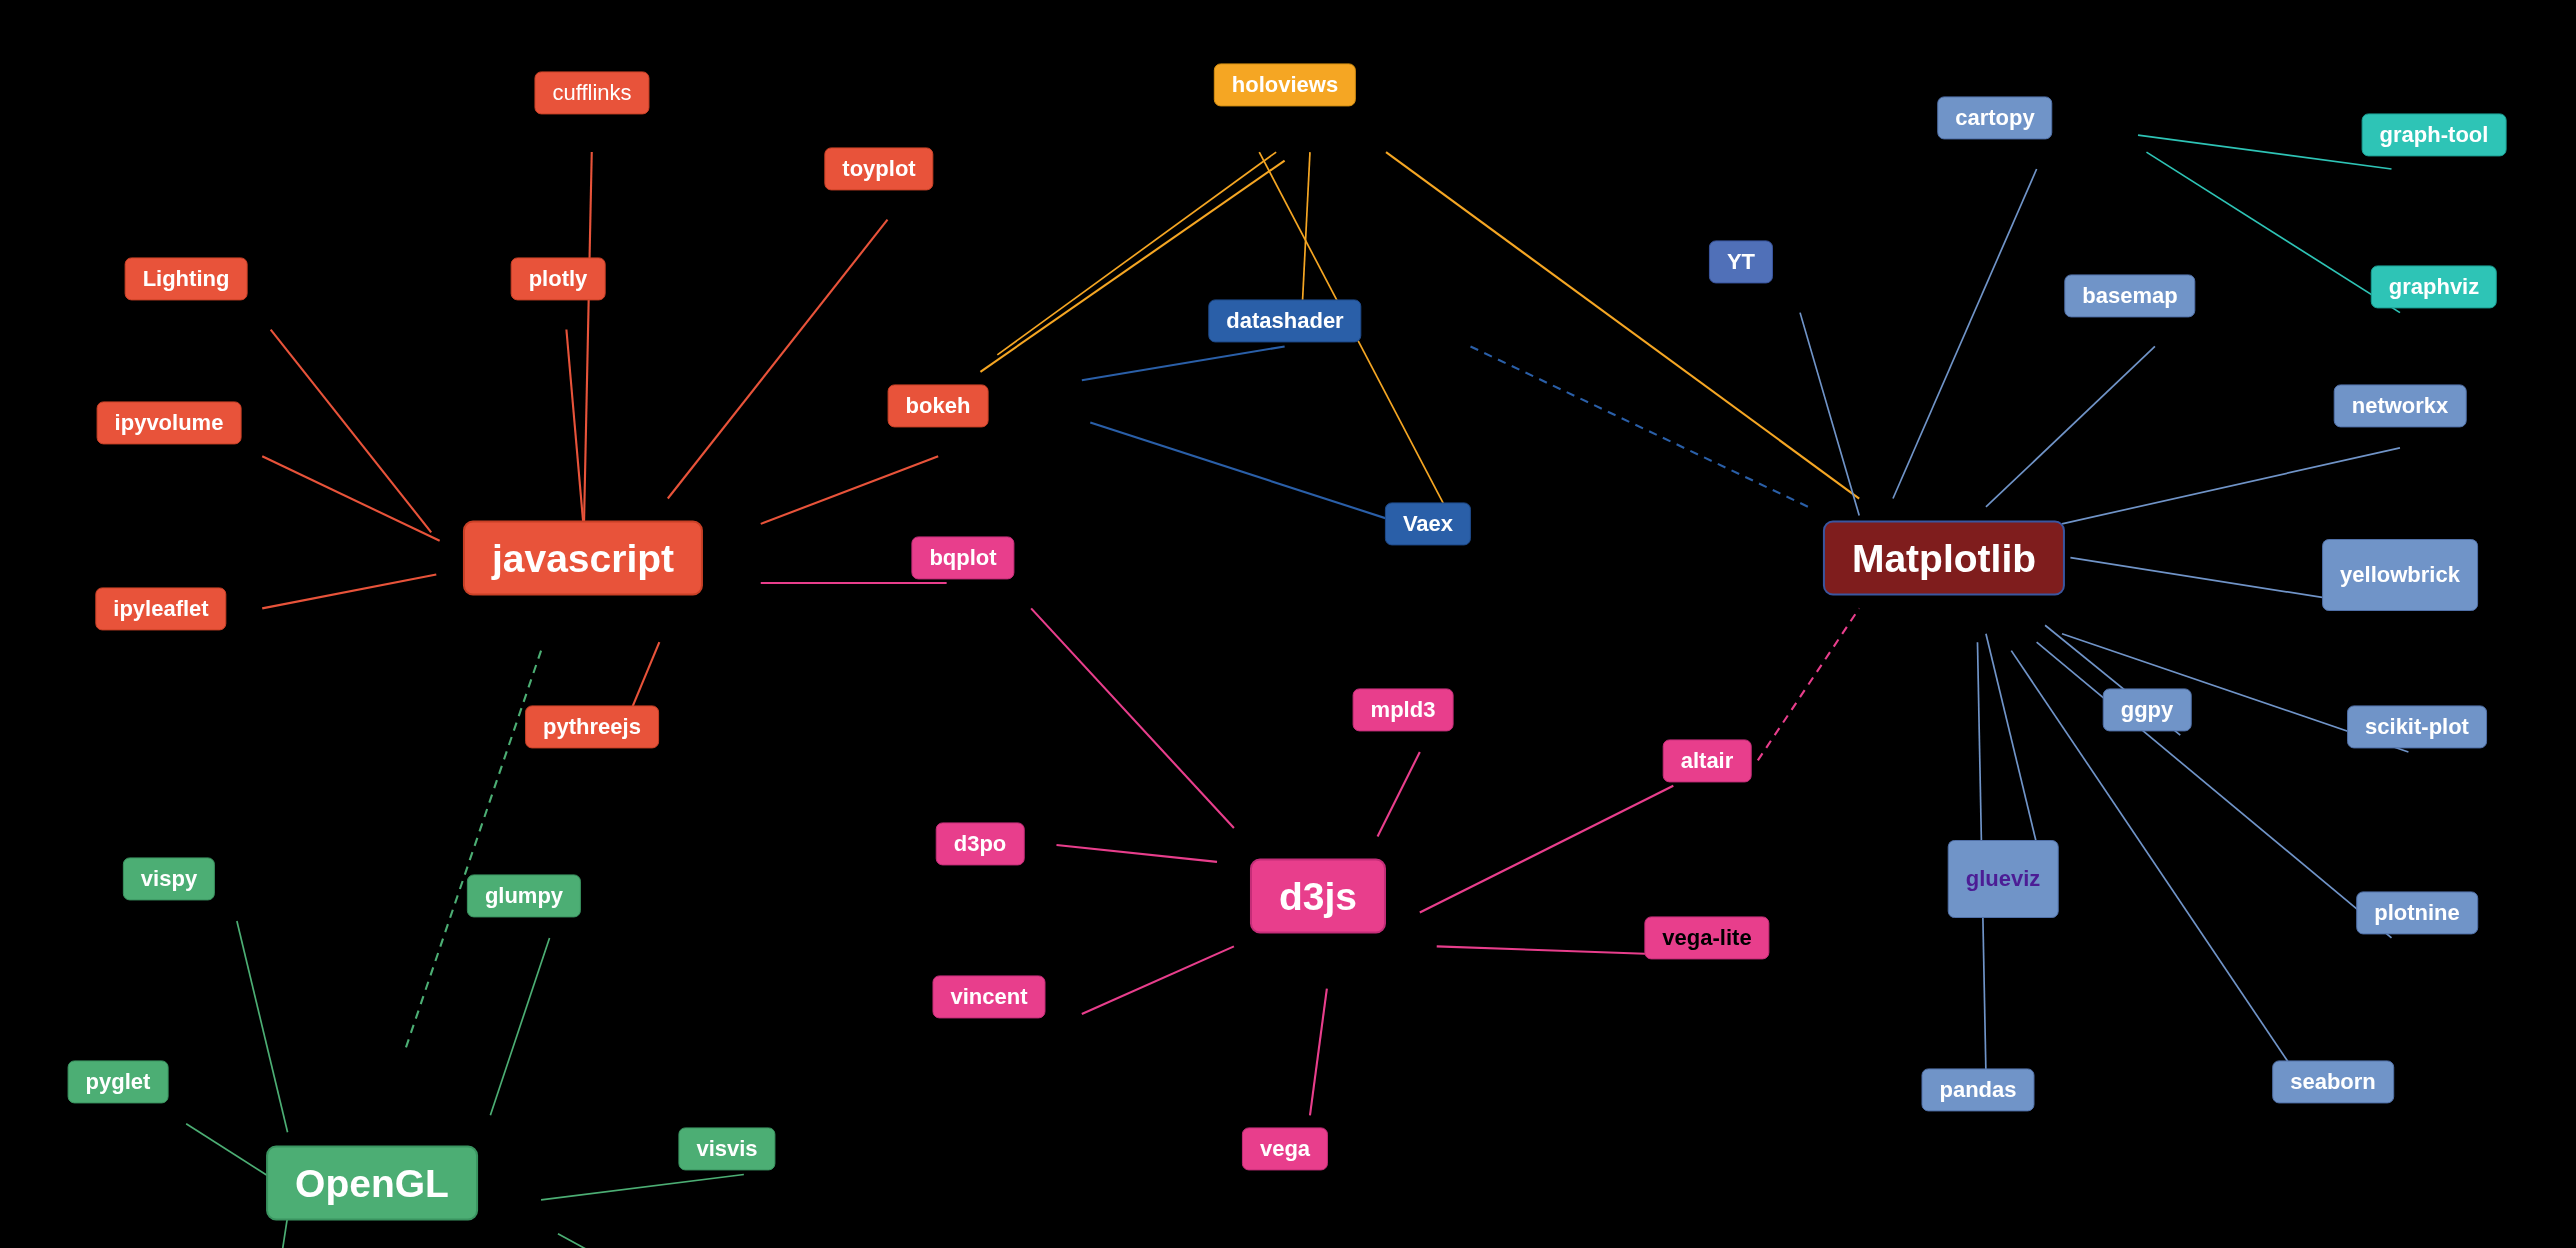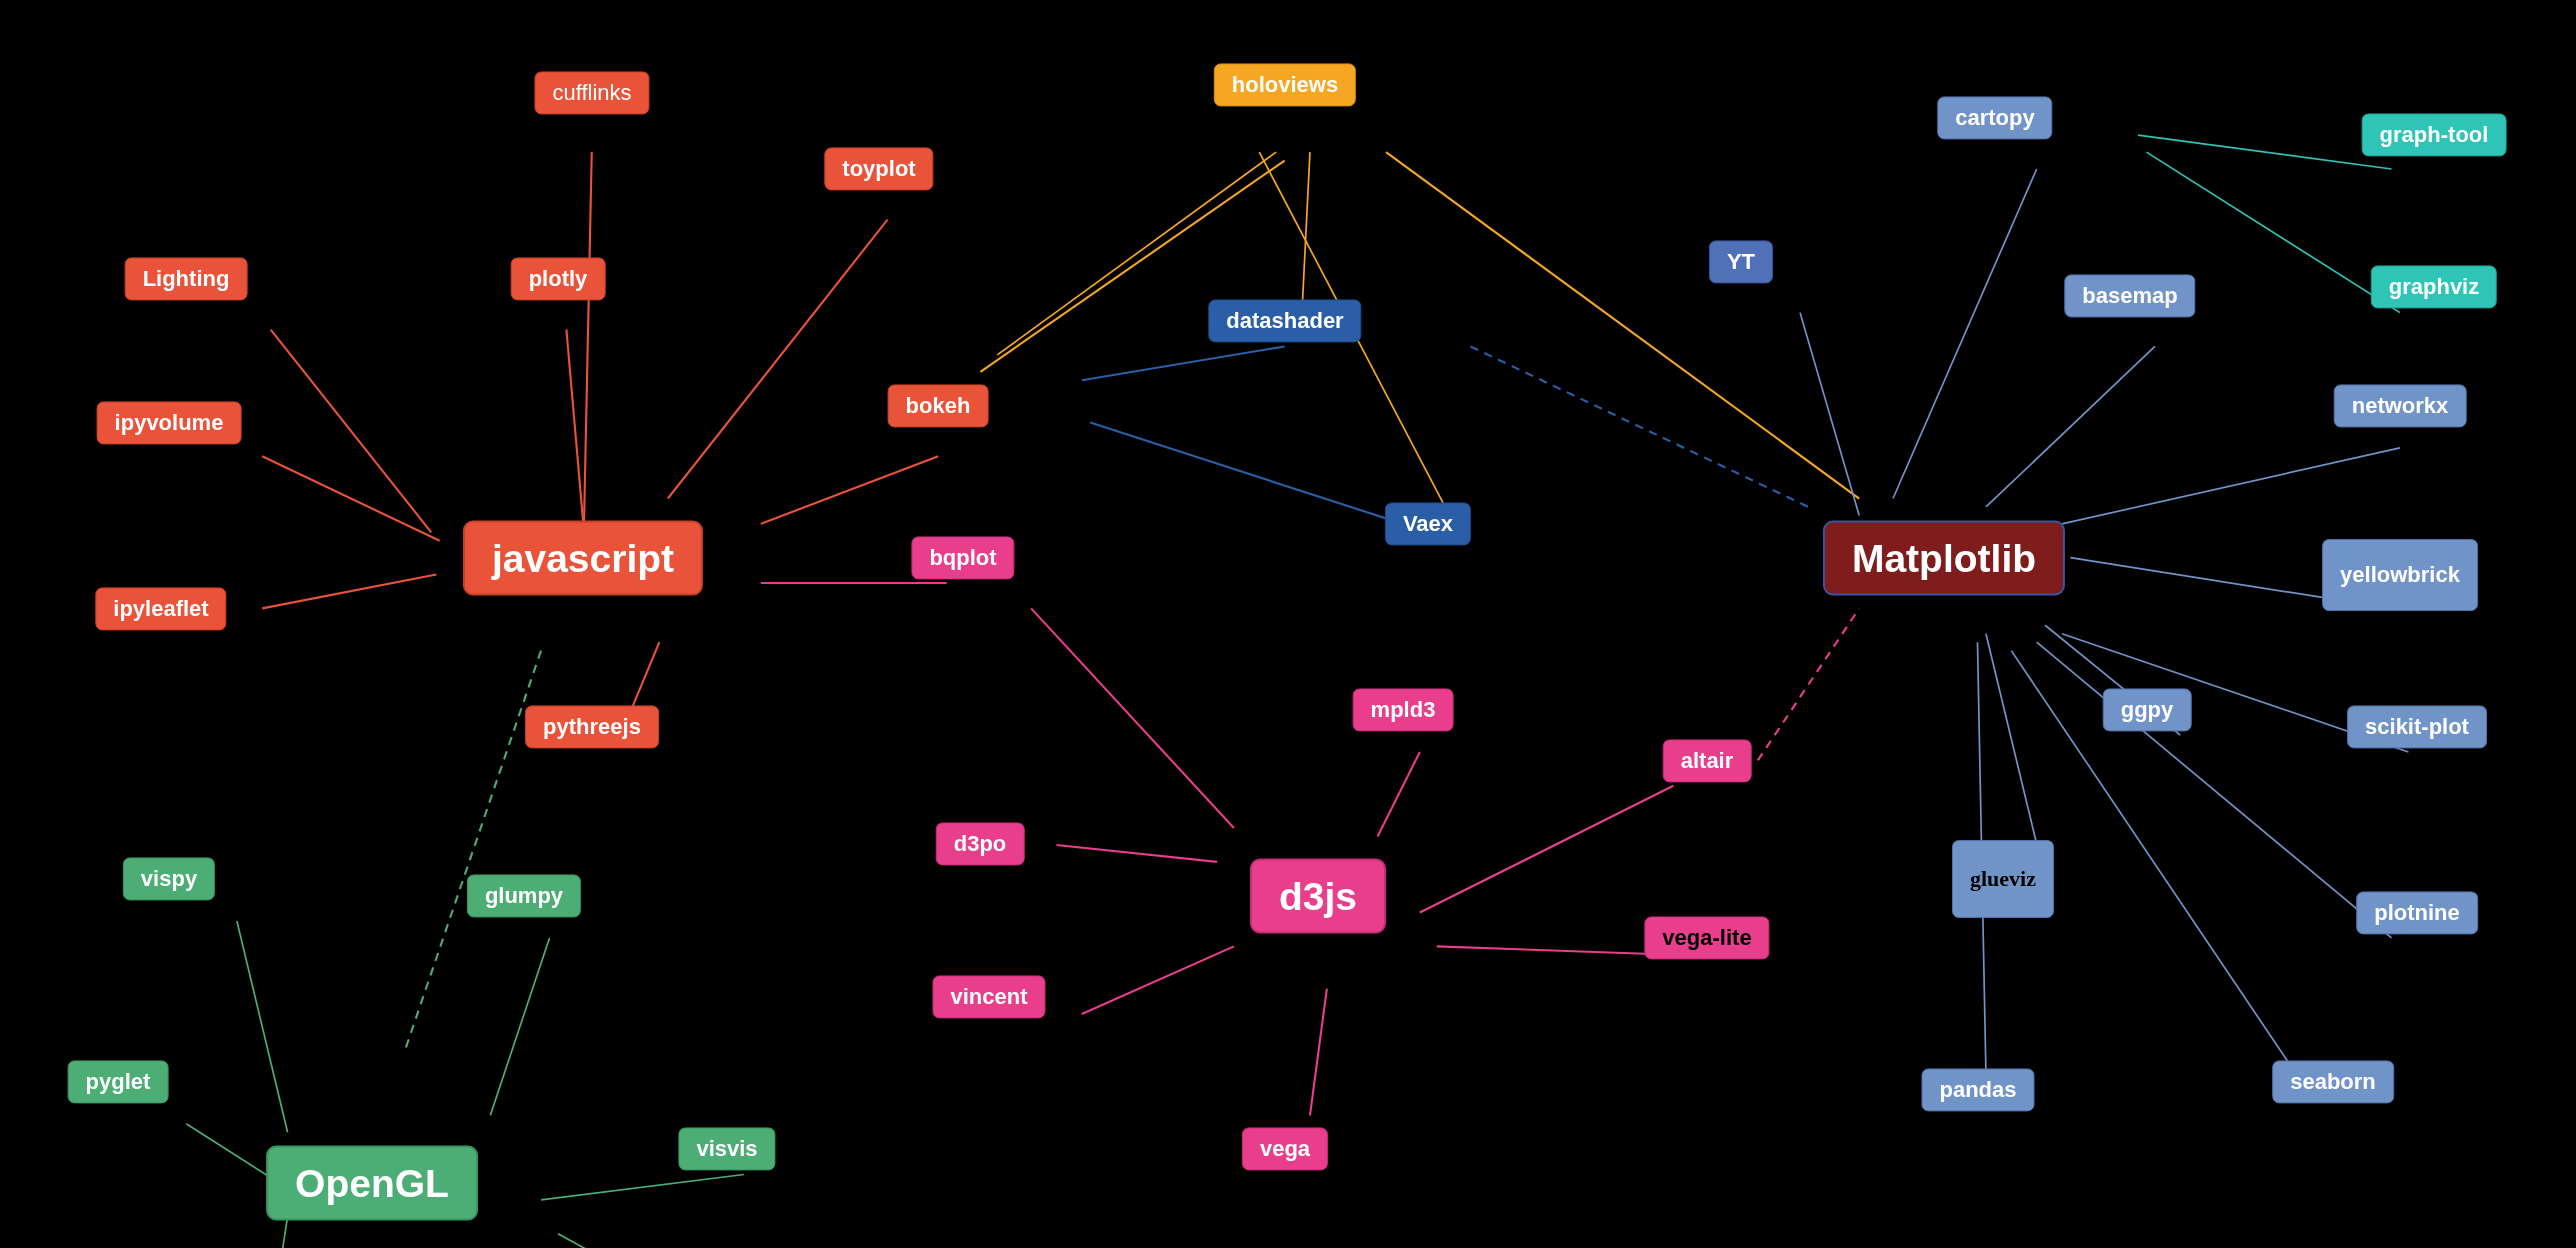--- a/index.html
+++ b/index.html
@@ -195,21 +195,21 @@
     </div>
     <div style="position: absolute; left: 2400px; top: 575px; transform: translate(-50%, -50%); background: rgb(112, 148, 200); border: 1.7px solid rgb(80, 112, 168); color: rgb(255, 255, 255); font-size: 22px; font-weight: 600; padding: 22px 17px; border-radius: 6.8px; white-space: nowrap; font-family: Arial, sans-serif; display: flex; align-items: center; justify-content: center;">
       <span>yellowbrick</span>
     </div>
     <div style="position: absolute; left: 2147px; top: 710px; transform: translate(-50%, -50%); background: rgb(112, 148, 200); border: 1.7px solid rgb(80, 112, 168); color: rgb(255, 255, 255); font-size: 22px; font-weight: 600; padding: 7.6px 17px; border-radius: 6.8px; white-space: nowrap; font-family: Arial, sans-serif; display: flex; align-items: center; justify-content: center;">
       <span>ggpy</span>
     </div>
     <div style="position: absolute; left: 2417px; top: 727px; transform: translate(-50%, -50%); background: rgb(112, 148, 200); border: 1.7px solid rgb(80, 112, 168); color: rgb(255, 255, 255); font-size: 22px; font-weight: 600; padding: 7.6px 17px; border-radius: 6.8px; white-space: nowrap; font-family: Arial, sans-serif; display: flex; align-items: center; justify-content: center;">
       <span>scikit-plot</span>
     </div>
-    <div style="position: absolute; left: 2003px; top: 879px; transform: translate(-50%, -50%); background: rgb(112, 148, 200); border: 1.7px solid rgb(80, 112, 168); color: #000000; font-size: 22px; font-weight: 600; padding: 25px 17px; border-radius: 6.8px; white-space: nowrap; font-family: Liberation Serif, serif; display: flex; align-items: center; justify-content: center;">
+    <div style="position: absolute; left: 2003px; top: 879px; transform: translate(-50%, -50%); background: rgb(112, 148, 200); border: 1.7px solid rgb(80, 112, 168); color: #4c1d95; font-size: 22px; font-weight: 600; padding: 25px 17px; border-radius: 6.8px; white-space: nowrap; font-family: Liberation Sans, sans-serif; display: flex; align-items: center; justify-content: center;">
       <span>glueviz</span>
     </div>
     <div style="position: absolute; left: 2417px; top: 913px; transform: translate(-50%, -50%); background: rgb(112, 148, 200); border: 1.7px solid rgb(80, 112, 168); color: rgb(255, 255, 255); font-size: 22px; font-weight: 600; padding: 7.6px 17px; border-radius: 6.8px; white-space: nowrap; font-family: Arial, sans-serif; display: flex; align-items: center; justify-content: center;">
       <span>plotnine</span>
     </div>
     <div style="position: absolute; left: 1978px; top: 1090px; transform: translate(-50%, -50%); background: rgb(112, 148, 200); border: 1.7px solid rgb(80, 112, 168); color: rgb(255, 255, 255); font-size: 22px; font-weight: 600; padding: 7.6px 17px; border-radius: 6.8px; white-space: nowrap; font-family: Arial, sans-serif; display: flex; align-items: center; justify-content: center;">
       <span>pandas</span>
     </div>
     <div style="position: absolute; left: 2333px; top: 1082px; transform: translate(-50%, -50%); background: rgb(112, 148, 200); border: 1.7px solid rgb(80, 112, 168); color: rgb(255, 255, 255); font-size: 22px; font-weight: 600; padding: 7.6px 17px; border-radius: 6.8px; white-space: nowrap; font-family: Arial, sans-serif; display: flex; align-items: center; justify-content: center;">
       <span>seaborn</span>

